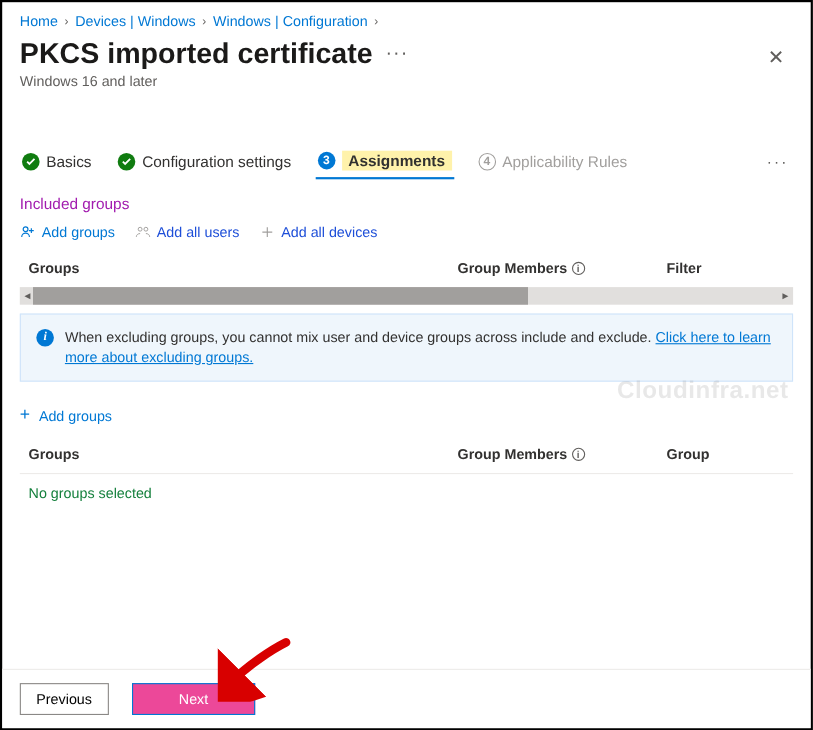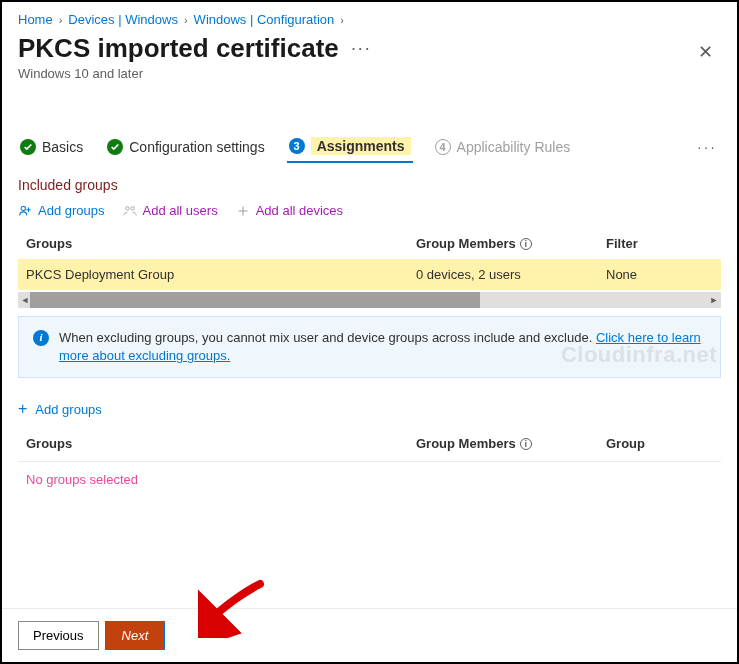--- a/index.html
+++ b/index.html
@@ -18,25 +18,25 @@
 .tab .check { width: 16px; height: 16px; border-radius: 50%; background: #107c10; display: flex; align-items: center; justify-content: center; }
 .tab .check svg { width: 10px; height: 10px; }
 .tab .num { width: 16px; height: 16px; border-radius: 50%; background: #0078d4; color: #fff; font-size: 11px; display: flex; align-items: center; justify-content: center; font-weight: 600; }
 .tab .num.disabled { background: transparent; border: 1px solid #a19f9d; color: #a19f9d; }
 .tab-label { font-size: 14px; }
 .tab.active { border-bottom: 2px solid #0078d4; }
 .tab.active .tab-label { background: #fff2ab; padding: 1px 6px; font-weight: 700; color: #323130; }
 .tab.disabled .tab-label { color: #a19f9d; }
 .tabs-more { margin-left: auto; letter-spacing: 2px; color: #605e5c; font-size: 14px; cursor: pointer; padding-right:4px;}
 
-.section-title { font-size: 14px; color: #7f1d1d; margin-bottom: 10px; }
+.section-title { font-size: 14px; color: #a21caf; margin-bottom: 10px; }
 .toolbar { display: flex; gap: 18px; margin-bottom: 14px; font-size: 13px; }
 .tool-btn { display: flex; align-items: center; gap: 6px; color: #323130; cursor: pointer; }
 .tool-btn.primary { color: #0078d4; }
-.tool-btn.muted { color: #a21caf; }
+.tool-btn.muted { color: #1d4ed8; }
 .tool-btn .ic { width: 14px; height: 14px; display: inline-flex; align-items: center; justify-content: center; }
 
 .table { width: 100%; }
 .table-head { display: flex; font-weight: 600; font-size: 13px; color: #323130; padding: 4px 8px 8px; }
 .col1 { flex: 0 0 390px; }
 .col2 { flex: 0 0 190px; display:flex; align-items:center; gap:4px;}
 .col3 { flex: 1; }
 .table-row { display: flex; padding: 8px; background: #fff2ab; font-size: 13px; }
 .hscroll { height: 16px; background: #e1dfdd; position: relative; margin-top: 2px; }
 .hscroll .thumb { position: absolute; left: 12px; top: 0; height: 100%; width: 450px; background: #a19f9d; }
@@ -47,25 +47,25 @@
 .info-box { background: #eff6fc; border: 1px solid #cfe4fa; padding: 12px 14px; display: flex; gap: 10px; font-size: 13px; color: #323130; margin: 8px 0 22px; line-height: 1.4;}
 .info-box .icircle { width: 16px; height: 16px; flex-shrink:0; border-radius: 50%; background: #0078d4; color: #fff; font-size: 11px; display: flex; align-items: center; justify-content: center; font-weight: 700; font-style: italic; font-family: Georgia, serif; margin-top:1px;}
 .info-box a { color: #0078d4; text-decoration: underline; cursor:pointer;}
 
 .excl .section-title { margin-top: 16px; margin-bottom: 8px; }
 .watermark { position: absolute; right: 20px; top: 340px; font-size: 22px; color: rgba(150,150,150,0.22); font-weight: 600; letter-spacing: 0.5px; pointer-events:none;}
 
 .add-groups2 { display: flex; align-items: center; gap: 8px; color: #0078d4; font-size: 13px; cursor: pointer; margin-bottom: 14px; }
 .plus { font-size: 16px; font-weight: 300; }
 .table-head2 { display: flex; font-weight: 600; font-size: 13px; padding: 4px 8px 10px; border-bottom: 1px solid #edebe9; }
-.no-groups { color: #ec4899; padding: 10px 8px; }
-
-.footer { position: absolute; left: 0; right: 0; bottom: 0; border-top: 1px solid #edebe9; padding: 12px 16px; display: flex; gap: 6px; background: #fff; }
+.no-groups { color: #15803d; padding: 10px 8px; }
+
+.footer { position: absolute; left: 0; right: 0; bottom: 0; border-top: 1px solid #edebe9; padding: 12px 16px; display: flex; gap: 21px; background: #fff; }
 .btn { font-size: 13px; padding: 6px 14px; cursor: pointer; border: 1px solid #8a8886; background: #fff; }
-.btn.primary { background: #c2410c; color: #fff; border-color: #0078d4; padding: 6px 16px; font-style: italic; }
+.btn.primary { background: #ec4899; color: #fff; border-color: #0078d4; padding: 6px 42px; }
 
 .arrow-overlay { position: absolute; left: 196px; bottom: 24px; pointer-events: none; }
 .info-icon-sm { width:12px; height:12px; border-radius:50%; border:1px solid #605e5c; display:inline-flex; align-items:center; justify-content:center; font-size:9px; color:#605e5c;}
 </style>
 </head>
 <body>
 
 <div class="container">
 
   <div class="breadcrumb">
@@ -74,21 +74,21 @@
     <a>Devices | Windows</a>
     <span class="sep">›</span>
     <a>Windows | Configuration</a>
     <span class="sep">›</span>
   </div>
 
   <div class="header-row">
     <div>
       <span class="title">PKCS imported certificate</span>
       <span class="title-dots">···</span>
-      <div class="subtitle">Windows 10 and later</div>
+      <div class="subtitle">Windows 16 and later</div>
     </div>
     <div class="close-x">✕</div>
   </div>
 
   <div class="tabs">
     <div class="tab">
       <span class="check">
           <svg viewBox="0 0 12 12">
             <path d="M2 6l2.5 2.5L10 3" stroke="#fff" stroke-width="2" fill="none"></path>
           </svg>
@@ -149,25 +149,20 @@
 
   <div class="table">
     <div class="table-head">
       <div class="col1">Groups</div>
       <div class="col2">
           <span>Group Members</span>
           <span class="info-icon-sm">i</span>
         </div>
       <div class="col3">Filter</div>
     </div>
-    <div class="table-row">
-      <div class="col1">PKCS Deployment Group</div>
-      <div class="col2">0 devices, 2 users</div>
-      <div class="col3">None</div>
-    </div>
     <div class="hscroll">
       <span class="arr l">◄</span>
       <div class="thumb"></div>
       <span class="arr r">►</span>
     </div>
   </div>
 
   <div class="excl">
     <div class="watermark">Cloudinfra.net</div>
 

